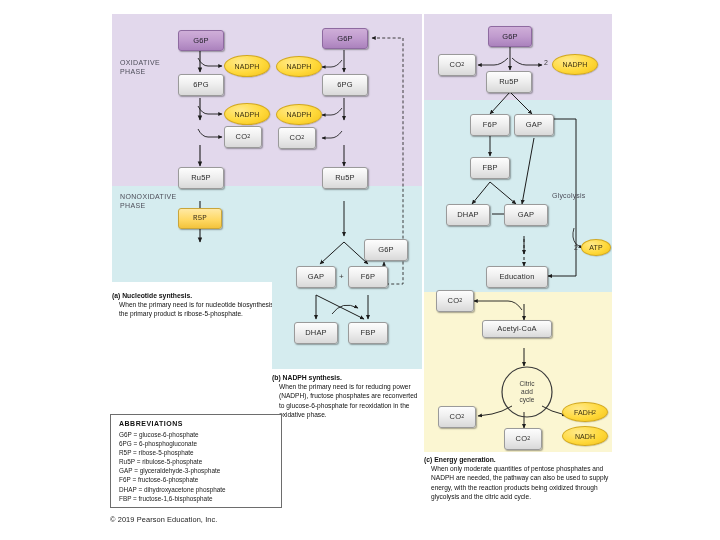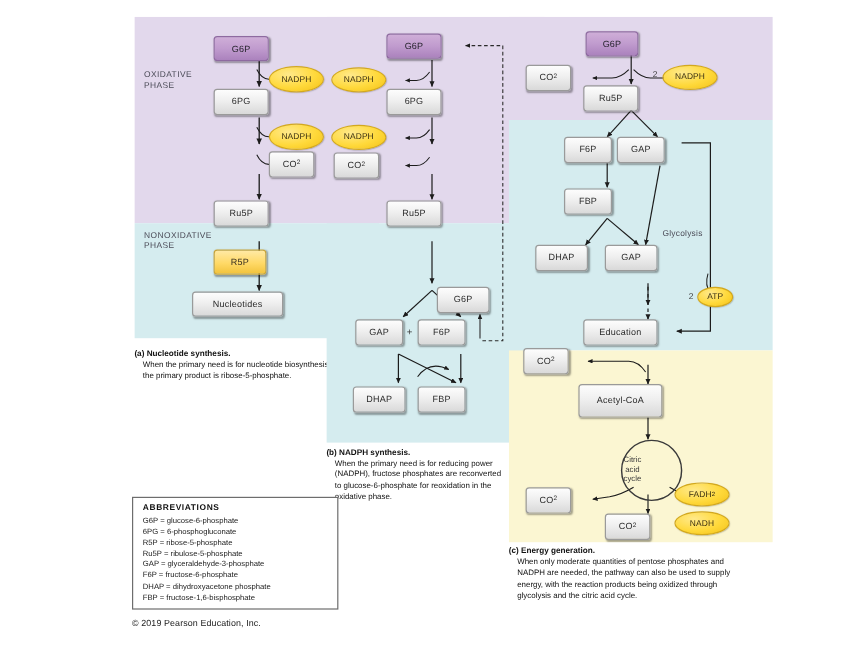--- a/index.html
+++ b/index.html
@@ -1,38 +1,38 @@
 <!DOCTYPE html>
 <html><head>
 <meta charset="utf-8">
 <style>
   html,body{margin:0;padding:0;background:#ffffff;}
   body{width:720px;height:540px;overflow:hidden;
        font-family:"Liberation Sans","DejaVu Sans",sans-serif;color:#1a1a1a;}
   #page{position:relative;width:720px;height:540px;background:#fff;}
 
   
-  .panel{position:absolute;overflow:hidden;padding-left:32px;}
+  .panel{position:absolute;overflow:hidden;}
   .band{position:absolute;left:0;width:100%;}
   .band.purple{background:#e2d8ec;}
   .band.cyan{background:#d5ecef;}
   .band.yellow{background:#fbf6d2;}
 
   
   .node{position:absolute;box-sizing:border-box;
         display:flex;align-items:center;justify-content:center;
         text-align:center;line-height:1.05;
         border:1px solid #9a9a9a;border-radius:3px;
         background:linear-gradient(180deg,#fdfdfd 0%,#efefef 45%,#d9d9d9 100%);
         box-shadow:1px 1px 1.5px rgba(0,0,0,.35);
         color:#2b2b2b;font-size:7.5px;letter-spacing:.2px;}
   .node.purple{background:linear-gradient(180deg,#cfaed8 0%,#c09bce 50%,#ab82bd 100%);
                border-color:#8e6aa0;color:#24222b;}
   .node.yellowbox{background:linear-gradient(180deg,#ffe9a4 0%,#ffd966 55%,#f2c33c 100%);
-               border-color:#c9a53a;color:#3a3020;}
+               border-color:#c9a53a;color:#3a3020;font-family:Liberation Mono, monospace;}
   .oval{position:absolute;box-sizing:border-box;
         display:flex;align-items:center;justify-content:center;
         border-radius:50%;border:1px solid #d2a81f;
         background:radial-gradient(ellipse at 35% 30%,#ffe98a 0%,#ffd93b 55%,#f3c117 100%);
         color:#3a2f10;font-size:7px;letter-spacing:.1px;
         box-shadow:0.5px 0.5px 1px rgba(0,0,0,.25);}
   .circlecyc{position:absolute;box-sizing:border-box;border:1.3px solid #4a4a4a;
         border-radius:50%;background:transparent;
         display:flex;align-items:center;justify-content:center;text-align:center;
         font-size:6.5px;line-height:1.25;color:#3a3a3a;}
@@ -88,21 +88,20 @@
         <path d="M86,44 q4,8 10,8 L110,52"></path>
         <path d="M86,92 q4,8 10,8 L110,100"></path>
         <path d="M86,115 q4,8 10,8 L110,123"></path>
       </g>
     </svg>
 
     <div class="node purple" style="left:66px;top:16px;width:46px;height:21px;">G6P</div>
     <div class="node" style="left:66px;top:60px;width:46px;height:22px;">6PG</div>
     <div class="node" style="left:66px;top:153px;width:46px;height:22px;">Ru5P</div>
     <div class="node yellowbox" style="left:66px;top:194px;width:44px;height:21px;">R5P</div>
-    <div class="node" style="left:48px;top:229px;width:76px;height:21px;">Nucleotides</div>
 
     <div class="oval" style="left:112px;top:41px;width:46px;height:22px;">NADPH</div>
     <div class="oval" style="left:112px;top:89px;width:46px;height:22px;">NADPH</div>
     <div class="node" style="left:112px;top:112px;width:38px;height:22px;">CO<sub>2</sub></div>
   </div>
 
   <div class="caption" style="left:112px;top:291px;width:168px;">
     <b>(a) Nucleotide synthesis.</b>
     <span class="body">When the primary need is for nucleotide biosynthesis, the primary product is ribose-5-phosphate.</span>
   </div>
@@ -226,21 +225,21 @@
     <div class="node" style="left:46px;top:143px;width:40px;height:22px;">FBP</div>
     <div class="node" style="left:22px;top:190px;width:44px;height:22px;">DHAP</div>
     <div class="node" style="left:80px;top:190px;width:44px;height:22px;">GAP</div>
 
     <div class="sidelab" style="left:128px;top:178px;">Glycolysis</div>
     <div class="coef" style="left:150px;top:230px;">2</div>
     <div class="oval" style="left:157px;top:225px;width:30px;height:17px;">ATP</div>
 
     <div class="node" style="left:62px;top:252px;width:62px;height:22px;">Education</div>
     <div class="node" style="left:12px;top:276px;width:38px;height:22px;">CO<sub>2</sub></div>
-    <div class="node" style="left:58px;top:306px;width:70px;height:28px;">Acetyl-CoA</div>
+    <div class="node" style="left:58px;top:306px;width:70px;height:18px;">Acetyl-CoA</div>
 
     <div class="circlecyc" style="left:78px;top:353px;width:50px;height:50px;border:none;">
       Citric<br>acid<br>cycle
     </div>
 
     <div class="node" style="left:14px;top:392px;width:38px;height:22px;">CO<sub>2</sub></div>
     <div class="node" style="left:80px;top:414px;width:38px;height:22px;">CO<sub>2</sub></div>
     <div class="oval" style="left:138px;top:388px;width:46px;height:20px;">FADH<sub>2</sub></div>
     <div class="oval" style="left:138px;top:412px;width:46px;height:20px;">NADH</div>
   </div>

